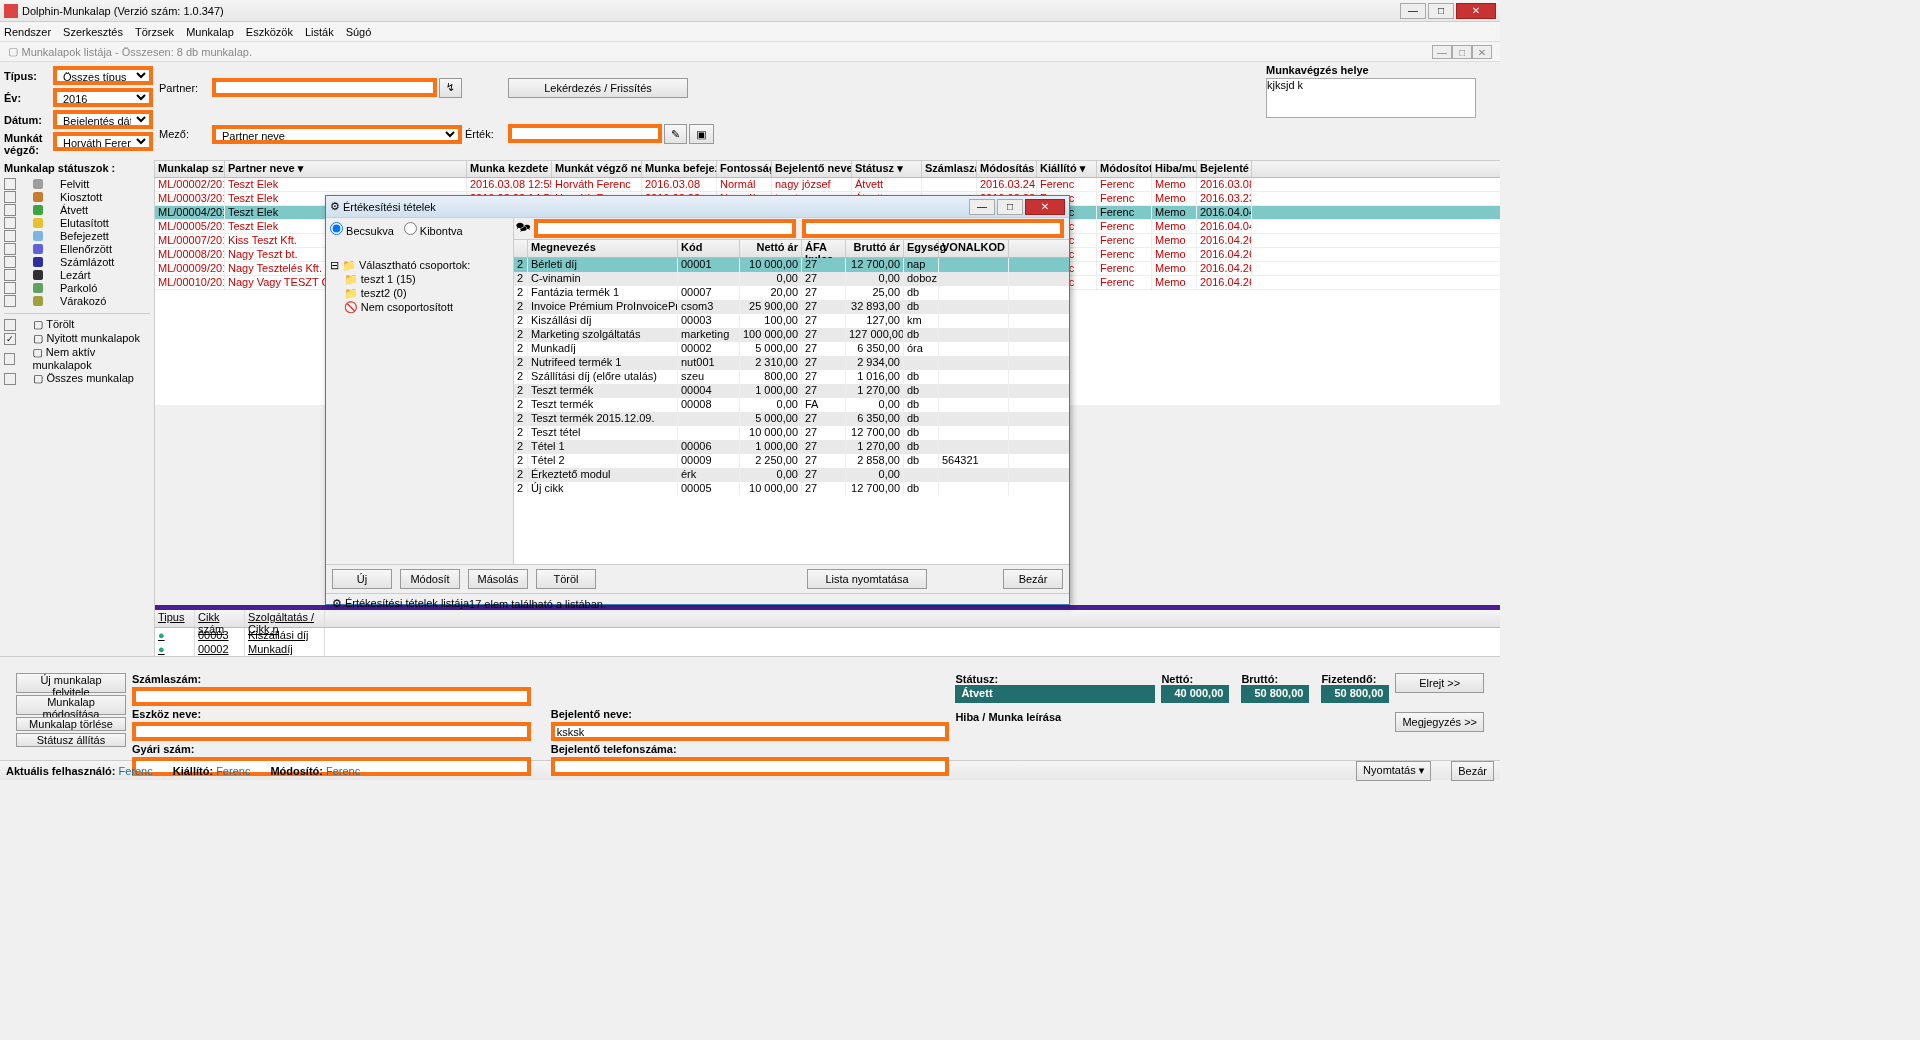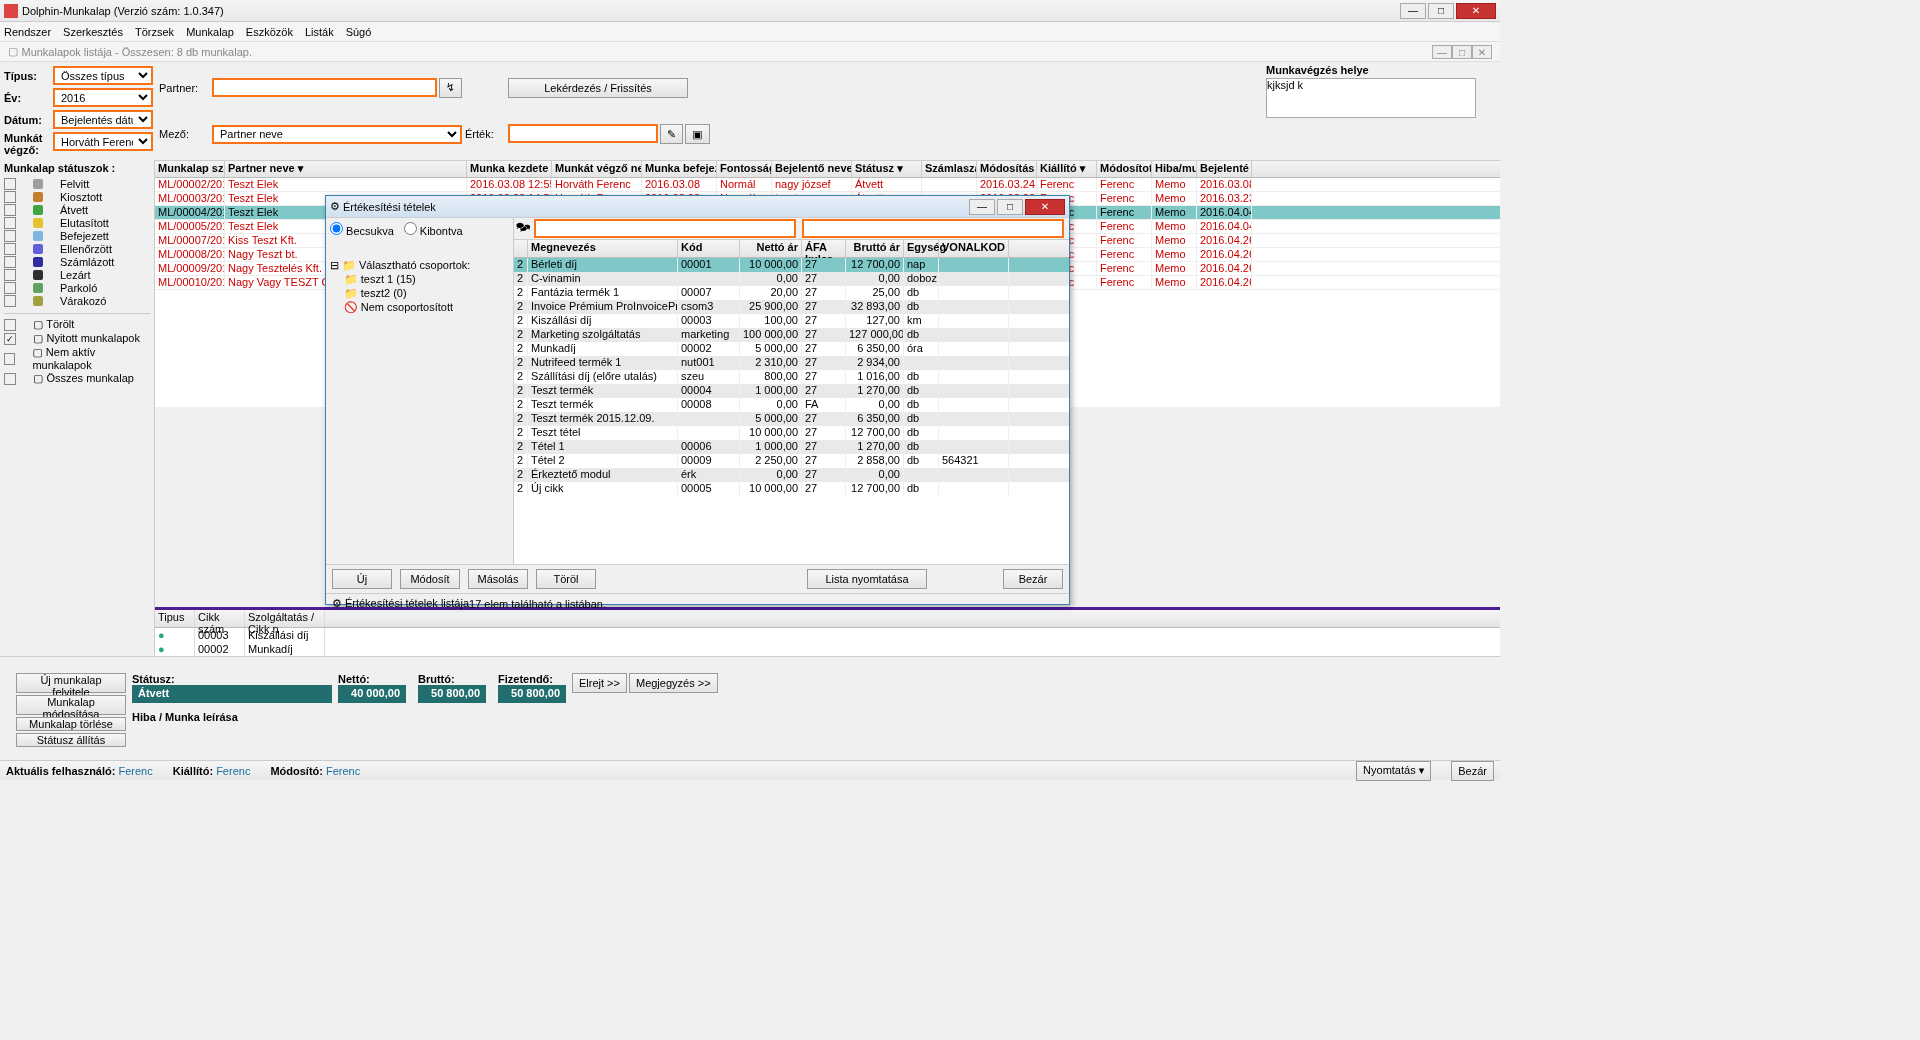--- a/index.html
+++ b/index.html
@@ -12,42 +12,42 @@
 .win-close { background: #c83232; color: #fff; border-color: #a02020; width: 40px; }
 .menubar { height: 20px; background: #f5f5f5; display: flex; align-items: center; padding: 0 4px; border-bottom: 1px solid #ddd; }
 .menubar span { margin-right: 12px; cursor: pointer; }
 .subheader { height: 20px; background: #f5f5f5; display: flex; align-items: center; padding: 0 8px; border-bottom: 1px solid #ddd; color: #888; }
 .subheader .spacer { flex: 1; }
 .subheader .win-btn { width: 20px; height: 14px; }
 .filters { display: flex; padding: 4px; gap: 6px; background: #f0f0f0; }
 .filters-left { display: grid; grid-template-columns: 46px 100px; gap: 3px 3px; }
 .filters-left label { align-self: center; font-weight: bold; }
 .filters-mid { display: grid; grid-template-columns: 50px 250px 40px 180px auto; gap: 3px 3px; align-items: center; }
-select, input[type=text] { border: 2px solid #f97316; height: 19px; padding: 0 2px; background: #fff; }
+select, input[type=text] { border: 4px solid #f97316; height: 19px; padding: 0 2px; background: #fff; }
 button { border: 1px solid #999; background: linear-gradient(#f7f7f7,#e3e3e3); height: 20px; padding: 0 6px; cursor: pointer; }
 .right-note { position: absolute; right: 24px; top: 64px; width: 210px; }
 .right-note .lbl { font-weight: bold; margin-bottom: 2px; }
 .right-note textarea { width: 210px; height: 40px; border: 1px solid #aaa; resize: none; }
 .body-row { display: flex; height: 496px; }
 .status-panel { width: 155px; border-right: 1px solid #ccc; padding: 2px 4px; }
 .status-panel .hdr { font-weight: bold; margin-bottom: 4px; }
 .status-panel .item { display: flex; align-items: center; gap: 17px; margin-bottom: 1px; }
 .status-panel .cb { width: 12px; height: 12px; border: 1px solid #888; }
 .status-panel .cb.ck::after { content: "✓"; font-size: 9px; position: relative; top: -2px; left: 1px; }
 .status-panel .dot { width: 10px; height: 10px; border-radius: 2px; }
 .main-grid { flex: 1; display: flex; flex-direction: column; }
 .grid-head { display: flex; background: linear-gradient(#f5f5f5,#e4e4e4); border-top: 1px solid #ccc; border-bottom: 1px solid #bbb; height: 18px; }
 .grid-head div { border-right: 1px solid #ccc; padding: 1px 3px; font-weight: bold; white-space: nowrap; overflow: hidden; }
 .grid-body { flex: 1; overflow: hidden; background: #fff; }
 .grid-body .row { display: flex; height: 14px; border-bottom: 1px solid #eee; }
 .row.red { color: #c00; }
 .row.sel { background: #7fc8c8; color: #000; }
 .grid-body .row div { border-right: 1px solid #eee; padding: 0 3px; white-space: nowrap; overflow: hidden; }
 .c-ml{width:70px}.c-pn{width:242px}.c-mk{width:85px}.c-mv{width:90px}.c-mb{width:75px}.c-fo{width:55px}.c-bn{width:80px}.c-st{width:70px}.c-sz{width:55px}.c-md{width:60px}.c-ki{width:60px}.c-mo{width:55px}.c-hi{width:45px}.c-be{width:55px}
-.sub-grid { margin-top: 200px; border-top: 3px solid #4c1d95; }
+.sub-grid { margin-top: 200px; border-top: 5px solid #4c1d95; text-decoration: underline; }
 .sub-head { display: flex; background: linear-gradient(#f5f5f5,#e4e4e4); height: 18px; border-bottom: 1px solid #bbb; }
 .sub-head div, .sub-body .row div { border-right: 1px solid #ddd; padding: 1px 3px; }
 .s-t{width:40px}.s-c{width:50px}.s-s{width:80px}
 .sub-body .row { display: flex; height: 14px; background: #fff; }
 .bottom-panel { display: flex; padding: 16px; gap: 6px; background: #f0f0f0; border-top: 1px solid #ccc; height: 104px; }
 .left-btns { display: flex; flex-direction: column; gap: 2px; width: 110px; }
 .left-btns button { width: 100%; }
 .form-block { display: flex; flex-direction: column; gap: 2px; flex: 1; padding-top: 0; }
 .form-block .lbl { font-weight: bold; }
 .form-block input { width: 100%; }
@@ -396,41 +396,59 @@
   </div>
 </div>
 
 <div class="bottom-panel">
   <div class="left-btns" id="left-btns">
       <button>Új munkalap felvitele</button>
       <button>Munkalap módosítása</button>
       <button>Munkalap törlése</button>
       <button>Státusz állítás</button>
     </div>
+  <div style="flex:1;display:grid;grid-template-columns:1fr 1fr;gap:2px 20px">
+    <div class="form-block">
+      <span class="lbl">Számlaszám:</span>
+      <input type="text" style="">
+      <span class="lbl">Eszköz neve:</span>
+      <input type="text" style="">
+      <span class="lbl">Gyári szám:</span>
+      <input type="text" style="">
+    </div>
+    <div class="form-block">
+      <span style="height:12px"></span>
+        <span style="height:19px"></span>
+      <span class="lbl">Bejelentő neve:</span>
+      <input type="text" value="ksksk" style="">
+      <span class="lbl">Bejelentő telefonszáma:</span>
+      <input type="text" style="">
+    </div>
+  </div>
   <div style="width:200px">
     <div class="lbl" style="font-weight:bold">Státusz:</div>
     <div class="status-box">Átvett</div>
     <div style="height:8px"></div>
     <div class="lbl" style="font-weight:bold">Hiba / Munka leírása</div>
   </div>
   <div class="num-group">
     <div class="col">
         <b>Nettó:</b>
         <span class="num-box">40 000,00</span>
       </div>
     <div class="col">
         <b>Bruttó:</b>
         <span class="num-box">50 800,00</span>
       </div>
     <div class="col">
         <b>Fizetendő:</b>
         <span class="num-box">50 800,00</span>
       </div>
   </div>
-  <div style="display:flex;gap:2px">
+  <div style="display:flex;flex-direction:column;gap:19px">
     <button>Elrejt &gt;&gt;</button>
     <button>Megjegyzés &gt;&gt;</button>
   </div>
 </div>
 
 <div class="statusbar">
   <span><b>Aktuális felhasználó:</b> <span class="link">Ferenc</span></span>
   <span><b>Kiállító:</b> <span class="link">Ferenc</span></span>
   <span><b>Módosító:</b> <span class="link">Ferenc</span></span>
   <div class="spacer"></div>

